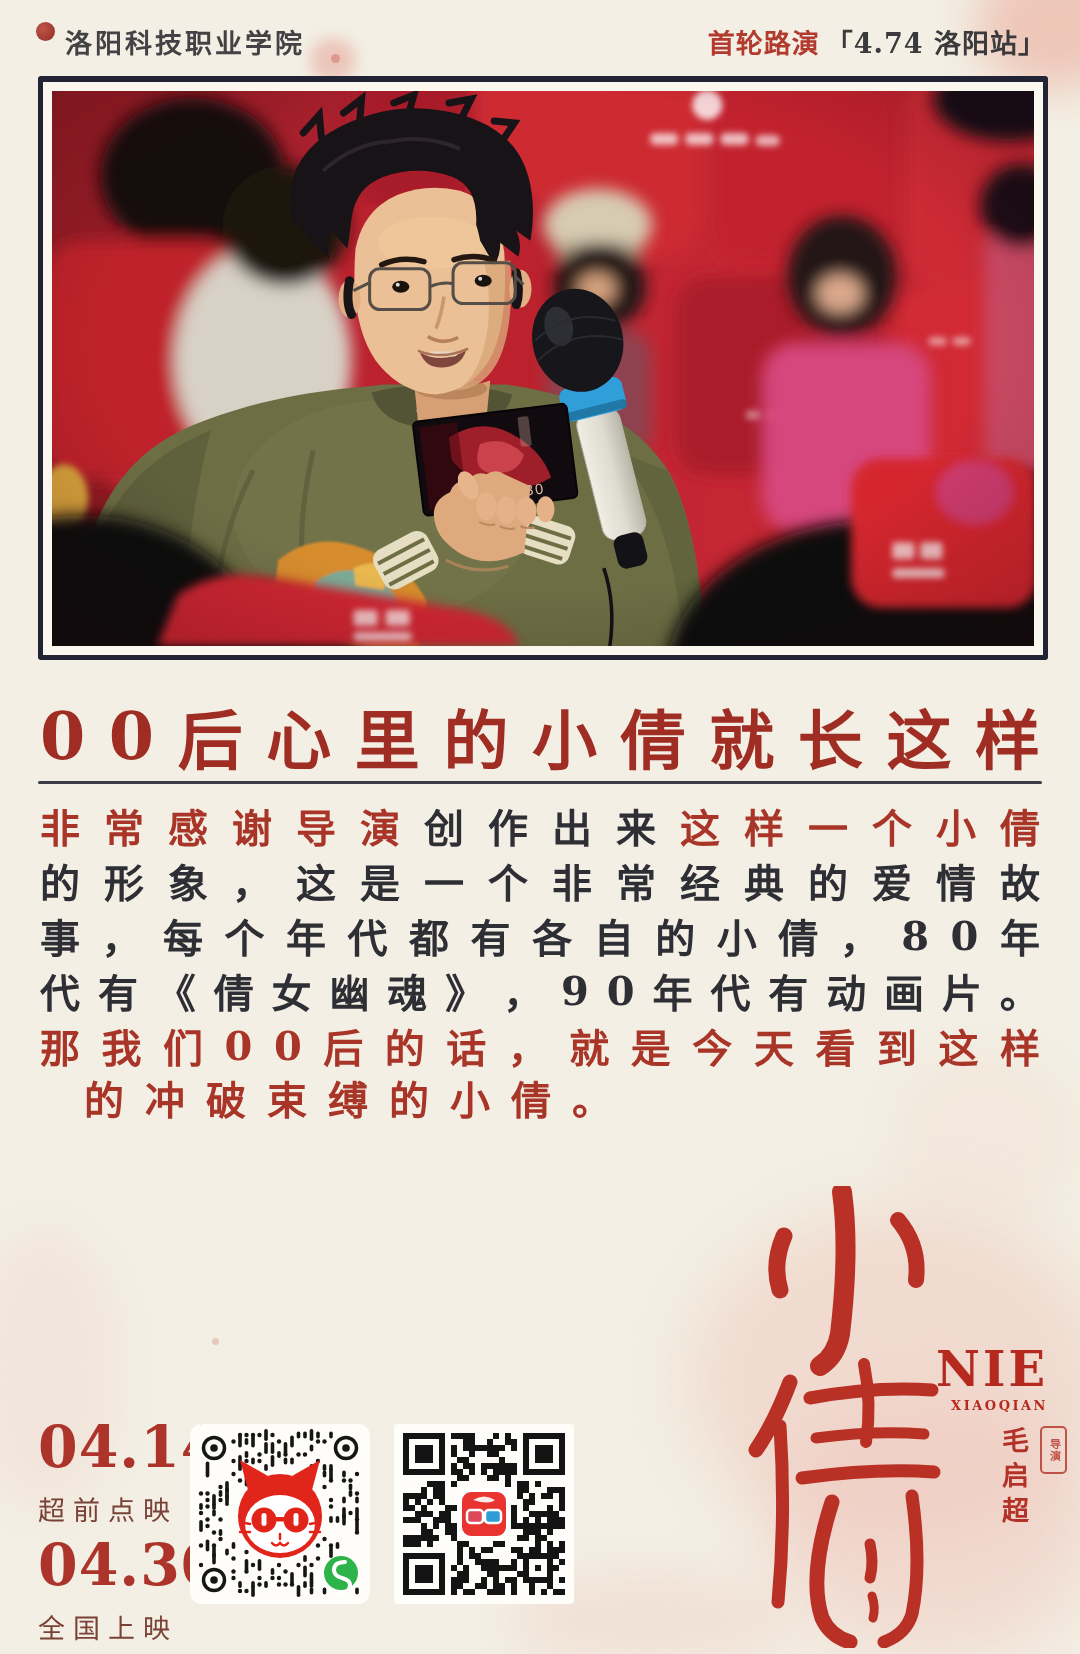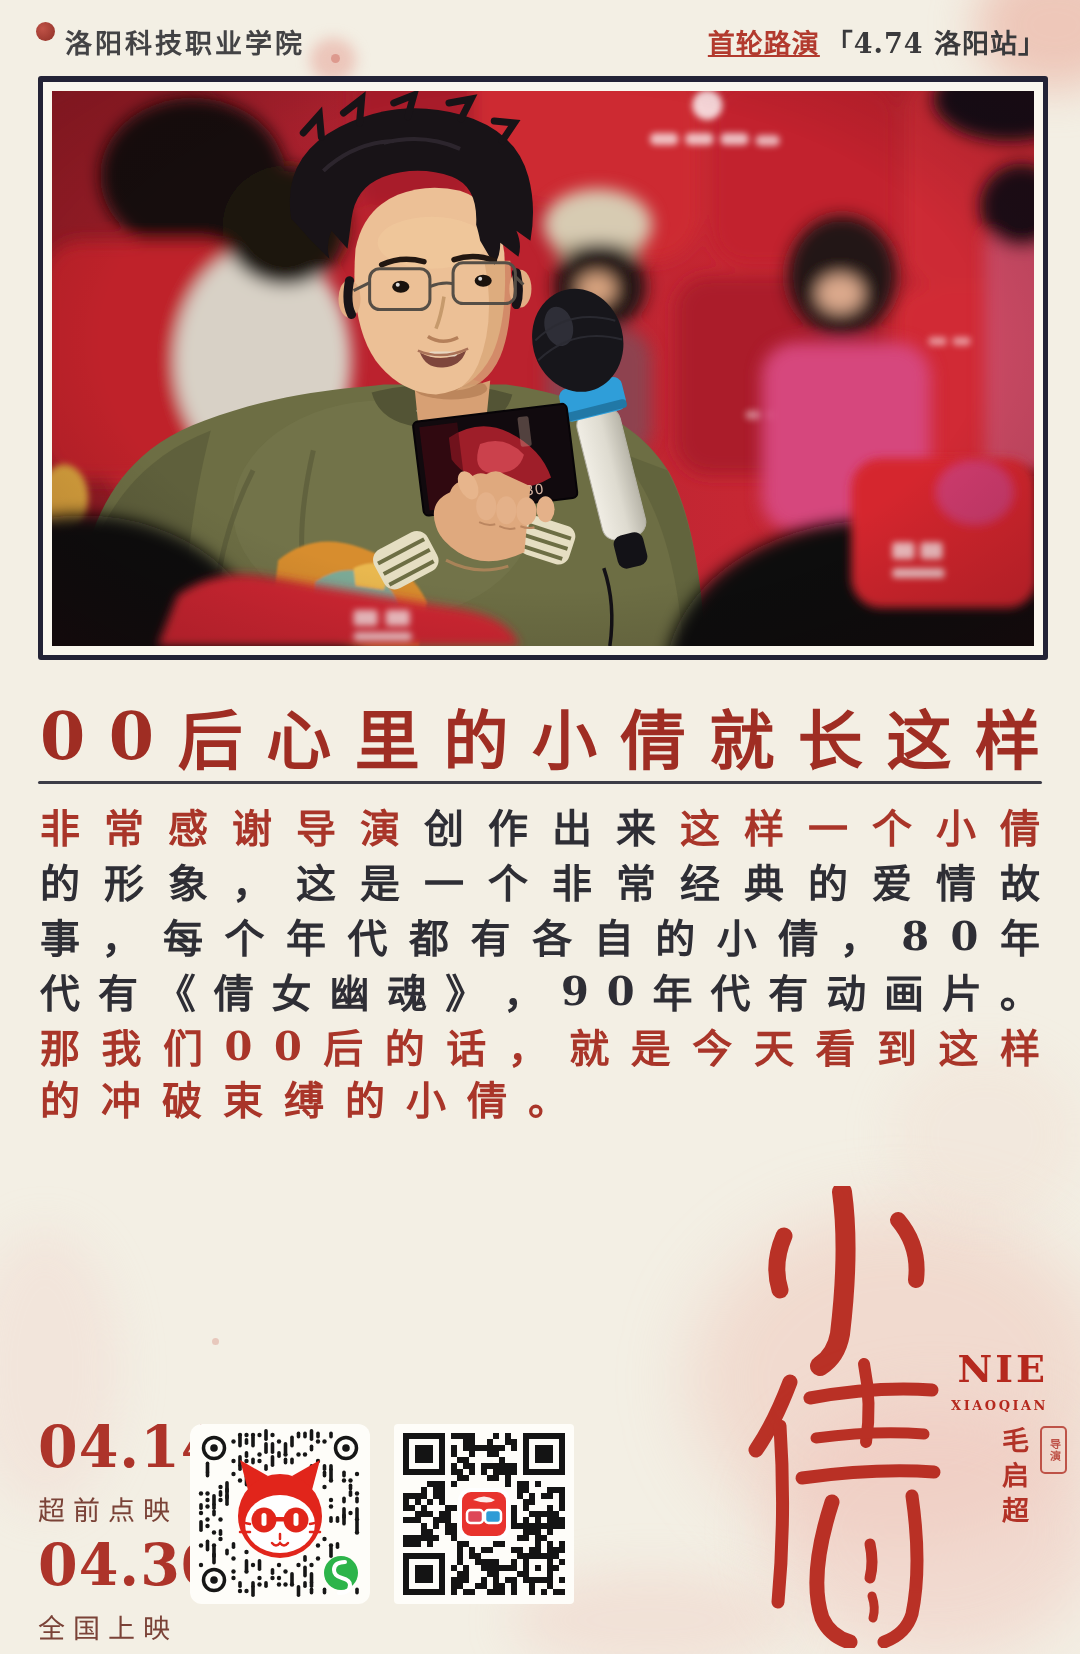--- a/index.html
+++ b/index.html
@@ -13,51 +13,51 @@
   .w5{left:510px;top:1570px;width:280px;height:100px;background:rgba(238,196,186,.30);}
   .w6{left:-30px;top:1230px;width:150px;height:280px;background:rgba(240,205,196,.28);}
   .w7{left:890px;top:1050px;width:190px;height:170px;background:rgba(242,208,198,.22);}
   .speck{position:absolute;border-radius:50%;}
   
   .hdr{position:absolute;left:36px;right:34px;top:22px;display:flex;justify-content:space-between;align-items:center;}
   .hdr-left{display:flex;gap:10px;}
   .hdr-dot{width:19px;height:19px;border-radius:50%;background:radial-gradient(circle at 35% 35%,#c05247,#8e2f26);}
   .school{font-size:27px;font-weight:600;color:#434345;letter-spacing:3px;}
   .event{font-size:27px;font-weight:600;letter-spacing:1px;color:#3a3a3c;}
-  .event .red{color:#b23a2e;margin-right:6px;text-decoration:underline;}
+  .event .red{color:#b23a2e;margin-right:6px;}
   
   .frame{position:absolute;left:38px;top:76px;width:1010px;height:584px;box-sizing:border-box;
     border:5px solid #232336;border-top-width:6px;border-radius:3px;background:#faf7ee;padding:9px;}
   .photo{width:100%;height:100%;overflow:hidden;background:#a51d27;}
   .photo svg{display:block;width:100%;height:100%;}
   
   .headline{position:absolute;left:40px;top:692px;width:1000px;height:88px;
     display:flex;justify-content:space-between;align-items:center;
     font-size:65px;font-weight:700;color:#9f2d23;white-space:nowrap;}
   .rule{position:absolute;left:38px;top:781px;width:1004px;height:3px;background:#2c2c38;border-radius:2px;opacity:.92;}
   
   .quote{position:absolute;left:40px;top:798px;width:1000px;}
   .qline{height:55px;display:flex;justify-content:space-between;align-items:center;
     font-size:40px;font-weight:600;white-space:nowrap;}
-  .qline.last{display:block;letter-spacing:21px;line-height:55px;}
+  .qline.last{display:block;letter-spacing:21px;line-height:55px;margin-left:44px;}
   .seg-dark{color:#2e2e35;} .seg-red{color:#a93529;}
   
   .release{position:absolute;left:38px;top:1418px;}
   .rel-date{font-size:57px;font-weight:700;color:#ad342a;letter-spacing:1px;line-height:58px;}
   .rel-label{font-size:27px;font-weight:400;color:#7a4237;letter-spacing:8px;line-height:34px;margin-top:18px;}
   .rel-group+.rel-group{margin-top:8px;}
   
   .qr-card{position:absolute;top:1424px;width:180px;height:180px;background:#fefdf9;}
   .qr-left{left:190px;border-radius:12px;}
   .qr-right{left:394px;border-radius:4px;}
   .qr-card svg{display:block;width:180px;height:180px;}
   
   .callig{position:absolute;left:726px;top:1186px;width:218px;height:462px;}
   .name-en{position:absolute;right:32px;top:1350px;text-align:right;color:#b5291e;}
-  .nie{font-size:38px;font-weight:700;letter-spacing:3px;line-height:38px;}
+  .nie{font-size:48px;font-weight:700;letter-spacing:3px;line-height:38px;}
   .xiaoqian{font-size:13px;font-weight:700;letter-spacing:2.5px;margin-top:10px;}
   .director{position:absolute;left:994px;top:1426px;display:flex;gap:7px;}
   .dir-name{writing-mode:vertical-rl;font-size:27px;font-weight:700;color:#b23227;letter-spacing:8px;}
   .seal{box-sizing:border-box;width:27px;height:48px;border:2px solid #b23227;border-radius:5px;
     opacity:.8;display:flex;align-items:center;justify-content:center;}
   .seal span{writing-mode:vertical-rl;font-size:11px;font-weight:700;color:#b23227;letter-spacing:1px;}
 </style>
 </head>
 <body>
 

